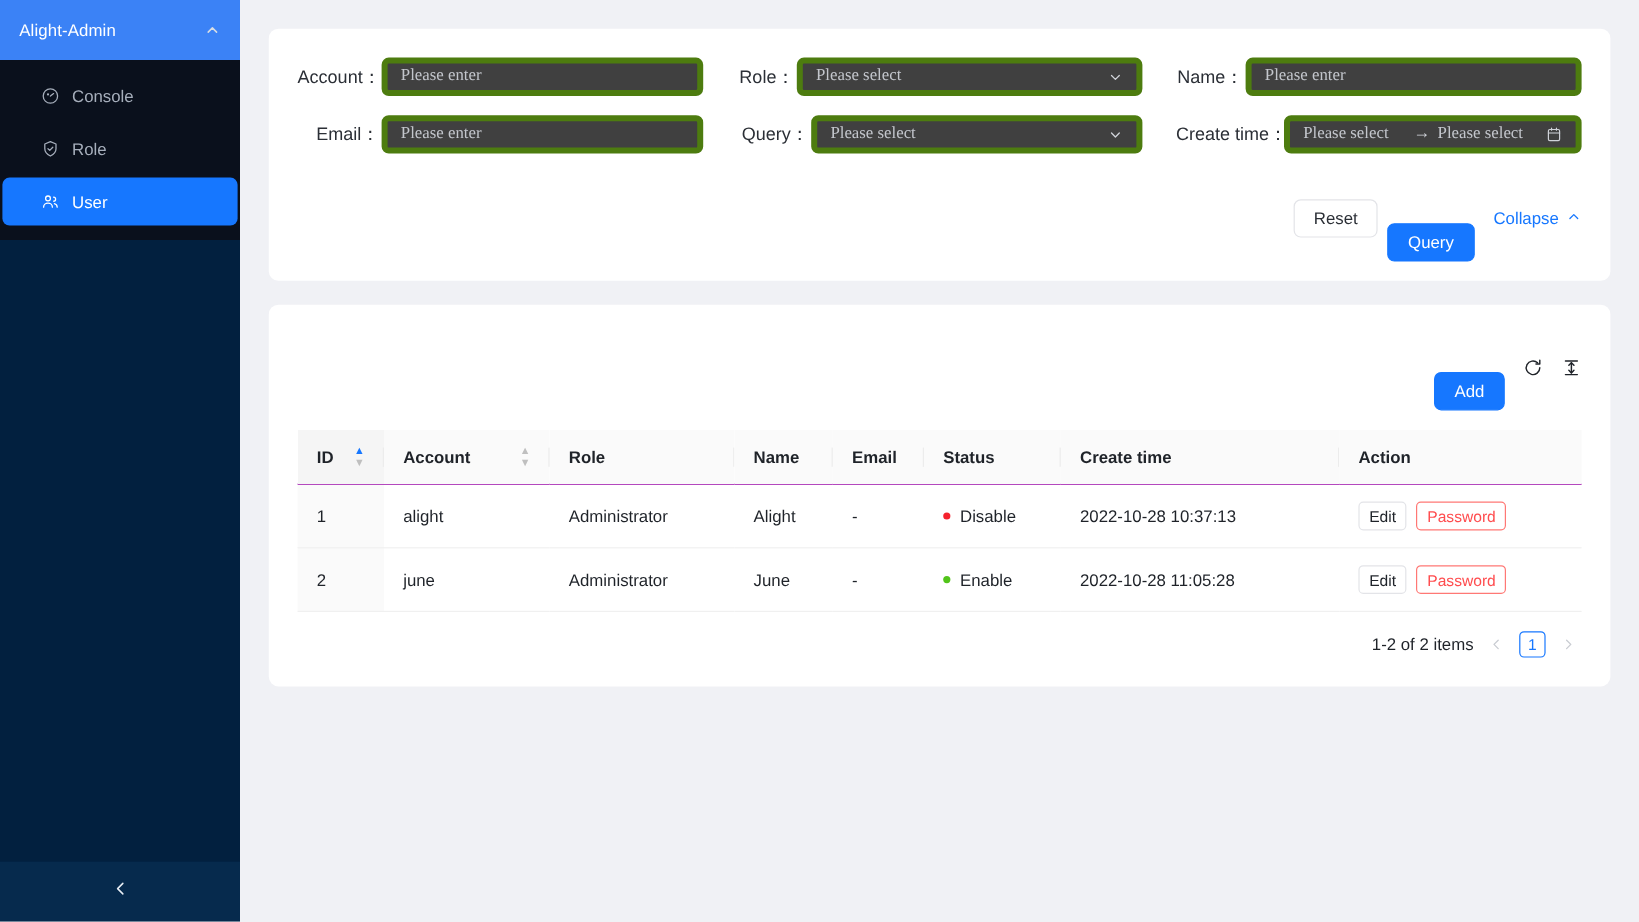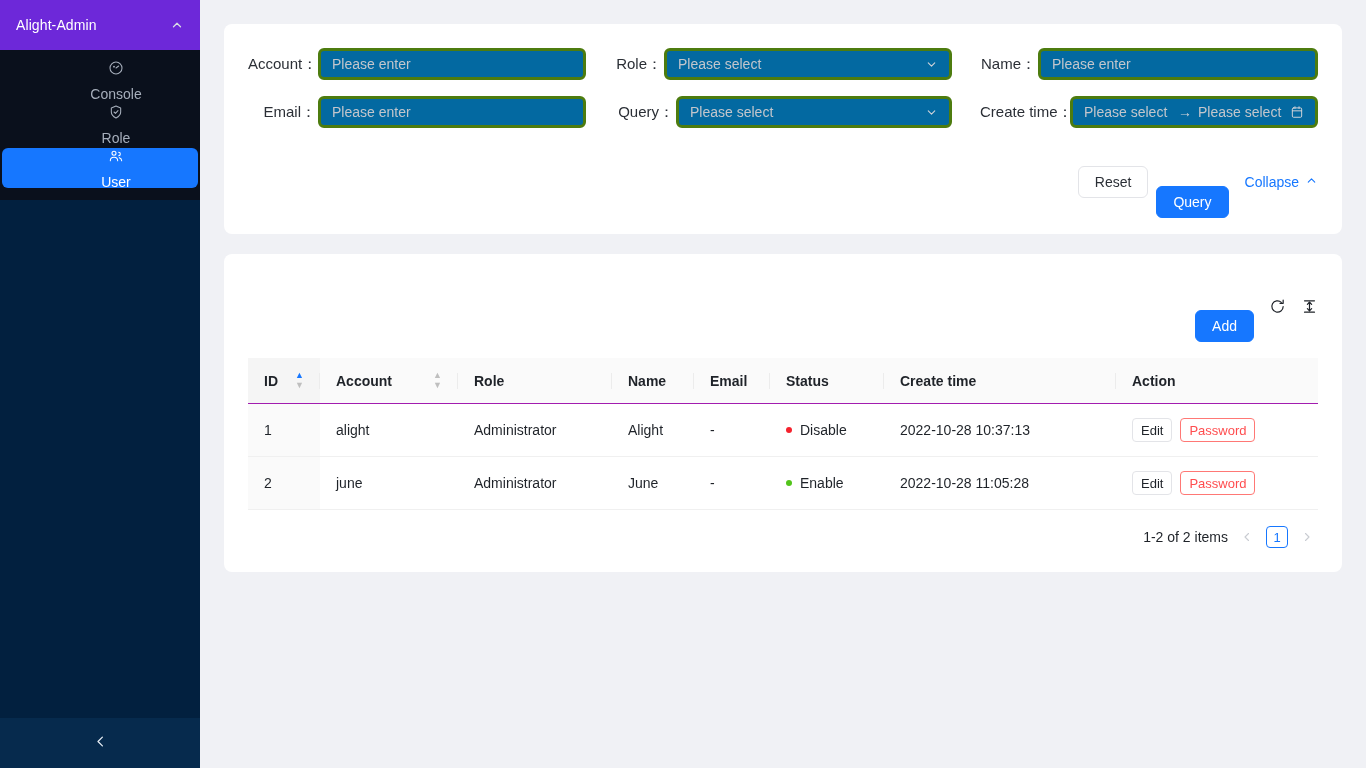--- a/index.html
+++ b/index.html
@@ -13,40 +13,40 @@
 
   
   .sidebar {
     width: 200px; height: 768px;
     background: #02203f;
     display: flex; flex-direction: column;
     position: relative; flex: 0 0 200px;
   }
   .sb-header {
     height: 50px; flex: 0 0 50px;
-    background: #6d28d9;
+    background: #3b82f6;
     display: flex; align-items: center;
     padding: 0 16px; gap: 8px;
   }
   .sb-title {
     color: #ffffff; font-size: 14px; font-weight: 400;
     letter-spacing: .1px; flex: 1;
   }
   .sb-caret { color: #d8dde3; display: flex; align-items: center; }
   .sb-menu {
     background: #0a101c;
     padding: 6px 0 8px 0;
     flex: 0 0 auto;
   }
   .sb-item {
     height: 40px; margin: 4px 2px;
     display: flex; align-items: center; gap: 10px;
     padding-left: 32px;
     color: #a6aebb; font-size: 14px;
-    border-radius: 6px; cursor: pointer; flex-direction: column;
+    border-radius: 6px; cursor: pointer;
   }
   .sb-item .ico { display: flex; align-items: center; width: 16px; height: 16px; }
   .sb-item.active {
     background: #1677ff; color: #ffffff;
     margin: 4px 2px; border-radius: 6px;
   }
   .sb-fill { flex: 1; background: #02203f; }
   .sb-footer {
     height: 50px; flex: 0 0 50px;
     background: #062a4d;
@@ -76,28 +76,29 @@
   .form-row:last-of-type { margin-bottom: 0; }
   .fi { display: flex; align-items: center; flex: 1 1 0; min-width: 0; }
   .fi-label {
     font-size: 15px; color: #2b2f36;
     white-space: nowrap; text-align: right;
     padding-right: 2px;
   }
   .ctrl {
     flex: 1; min-width: 0;
     height: 32px;
-    border: 3px solid #4d7c0f;
+    border: 5px solid #4d7c0f;
     border-radius: 6px;
-    background: #0369a1;
+    background: #404040;
     display: flex; align-items: center;
     padding: 0 11px;
     font-size: 14px;
     color: #c3c6cc;
     cursor: text;
+    font-family: Liberation Serif, serif;
   }
   .ctrl.sel { cursor: pointer; }
   .ctrl .ph { flex: 1; color: #c3c6cc; overflow: hidden; white-space: nowrap; }
   .ctrl .arrow { color: #d0d3d9; display: flex; align-items: center; }
   .ctrl.range { gap: 0; cursor: pointer; }
   .ctrl.range .ph { flex: 1 1 0; text-align: left; }
   .ctrl.range .sepr { color: #d0d3d9; padding: 0 6px; display: flex; align-items: center; }
   .ctrl.range .cal { color: #d0d3d9; display: flex; align-items: center; padding-left: 4px; }
 
   .gap { width: 28px; flex: 0 0 28px; }

